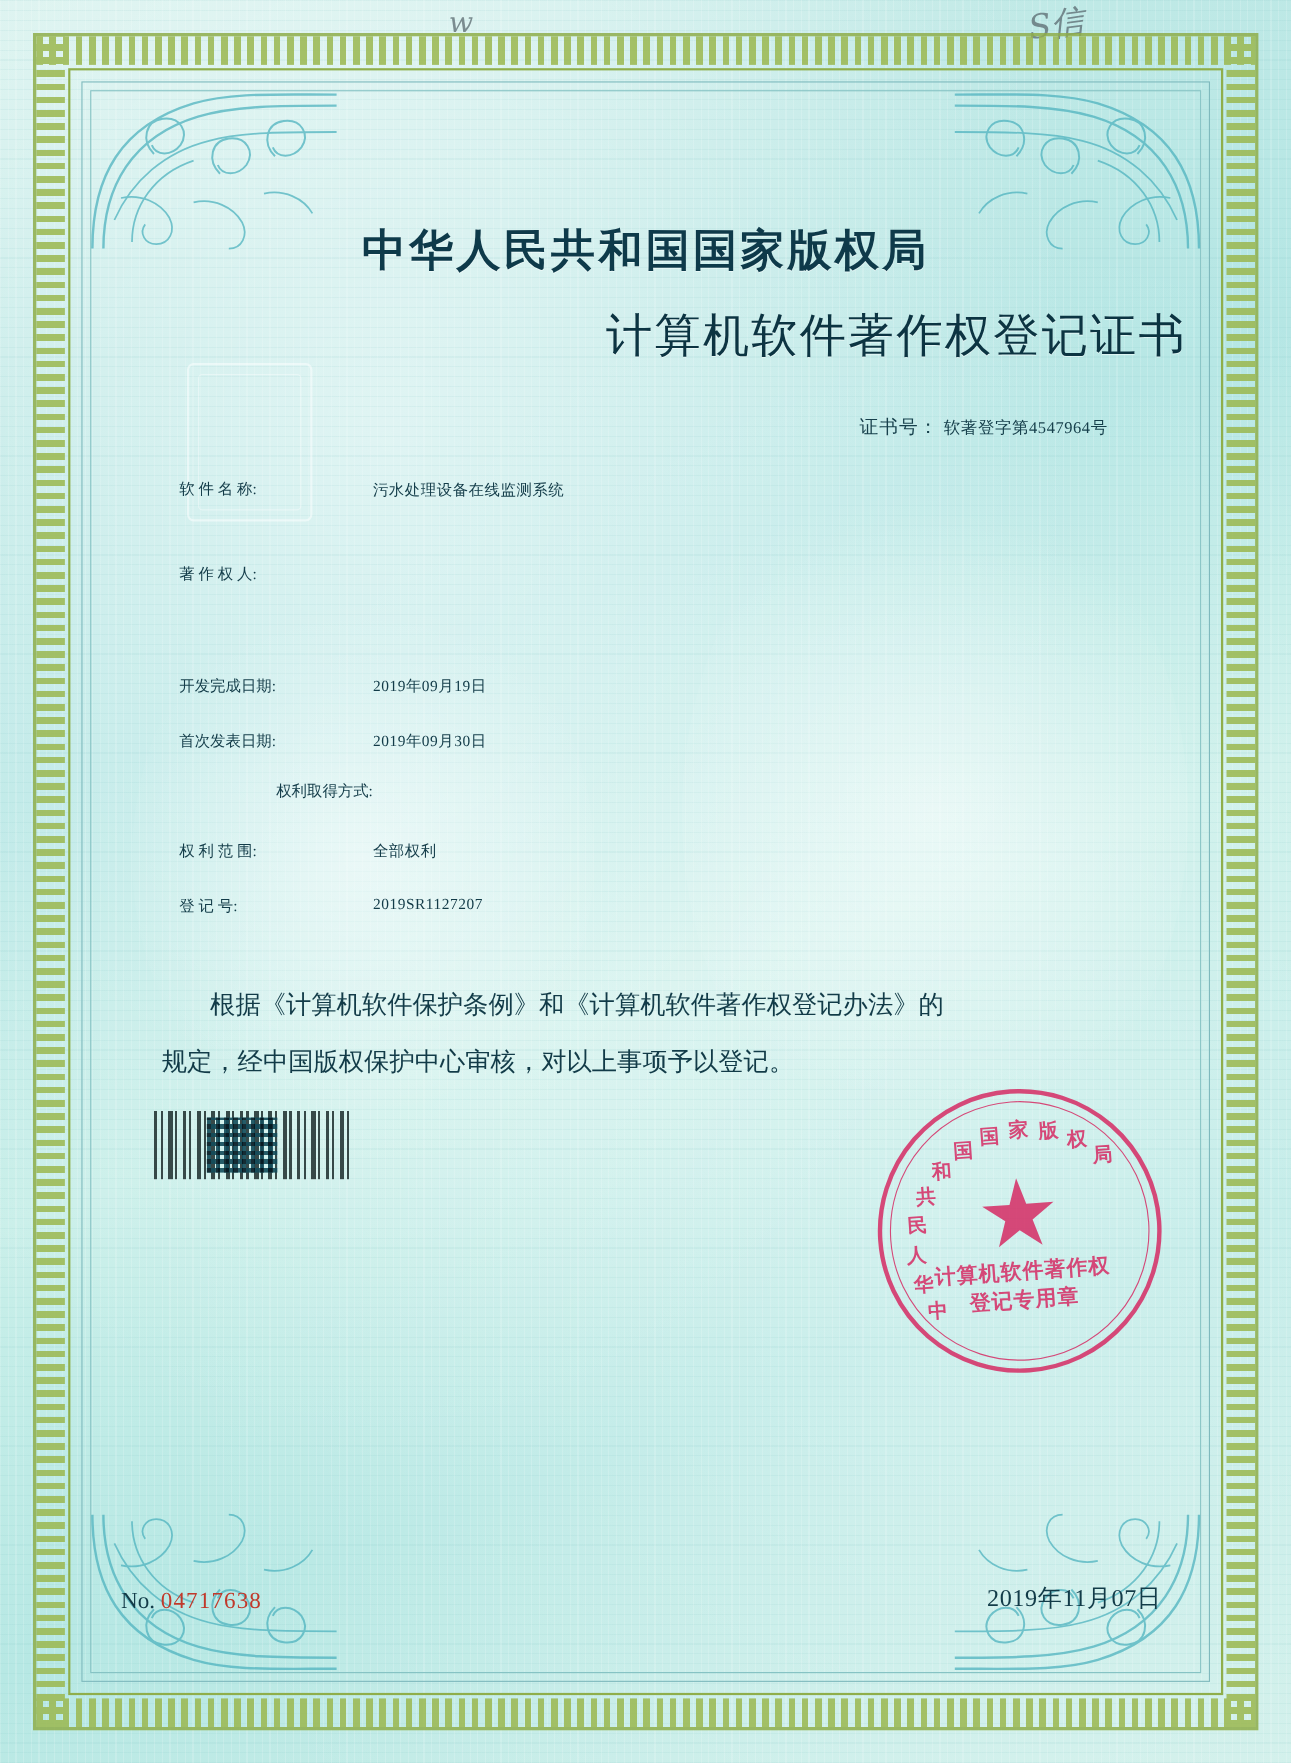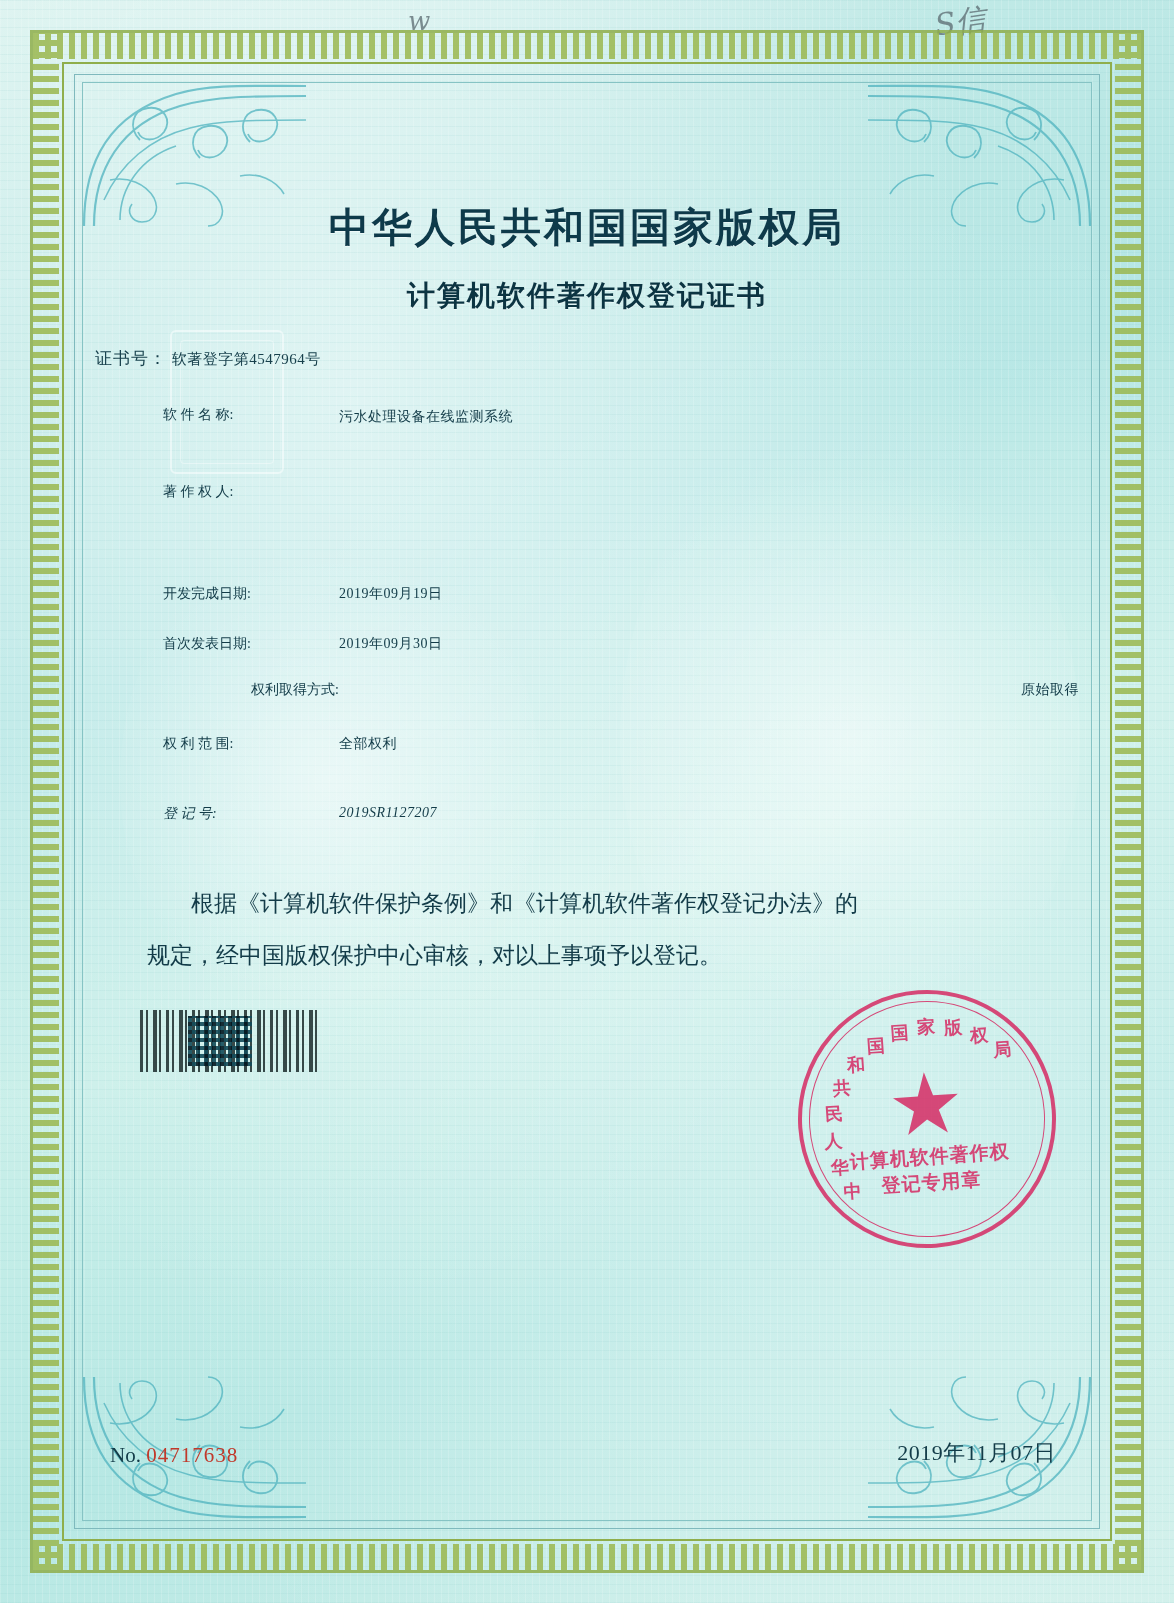--- a/index.html
+++ b/index.html
@@ -88,31 +88,32 @@
     text-align: center;
     font-size: 40px;
     letter-spacing: 3px;
     color: #0e3a4a;
     font-weight: bold;
     margin-top: 105px;
     font-family: Liberation Mono, monospace;
     text-shadow: 0 1px 0 rgba(255,255,255,.5);
   }
   .title-sub {
-    text-align: center;
-    font-size: 28px;
+    text-align: right;
+    font-size: 42px;
     letter-spacing: 2px;
     color: #0c3442;
-    font-weight: bold;
+    font-weight: normal;
     margin-top: 22px;
     font-family: "DejaVu Serif", serif;
     text-shadow: 0 1px 0 rgba(255,255,255,.5);
   }
   .cert-no-row {
-    margin-top: 32px;
+    margin-top: 44px;
+    text-align: right;
     padding-right: 72px;
     font-size: 17px;
     color: #17404c;
     letter-spacing: .5px;
   }
   .cert-no-row .label { letter-spacing: 1px; }
   .cert-no-row .value { font-size: 15px; }
 
   .field {
     display: flex;
@@ -131,21 +132,21 @@
     flex: 1;
     letter-spacing: .5px;
   }
   .f-name   { margin-top: 36px; }
   .f-name .value { line-height: 1.5; }
   .f-owner  { margin-top: 56px; }
   .f-dev    { margin-top: 84px; }
   .f-pub    { margin-top: 32px; }
   .f-right  { margin-top: 28px; text-align: right; }
   .f-scope  { margin-top: 36px; }
-  .f-reg    { margin-top: 52px; font-style: italic; }
+  .f-reg    { margin-top: 32px; }
 
   .value-mono {
     font-family: "Liberation Serif", serif;
     letter-spacing: .6px;
   }
 
   .paragraph {
     margin-top: 58px;
     margin-left: 52px;
     margin-right: 40px;
@@ -391,21 +392,20 @@
       <div class="value value-mono">2019年09月19日</div>
     </div>
 
     <div class="field f-pub">
       <div class="label">首次发表日期:</div>
       <div class="value value-mono">2019年09月30日</div>
     </div>
 
     <div class="field f-right">
       <div class="label">权利取得方式:</div>
-      <div class="value">原始取得</div>
     </div>
 
     <div class="field f-scope">
       <div class="label">权 利 范 围:</div>
       <div class="value">全部权利</div>
     </div>
 
     <div class="field f-reg">
       <div class="label">登  记   号:</div>
       <div class="value value-mono">2019SR1127207</div>

